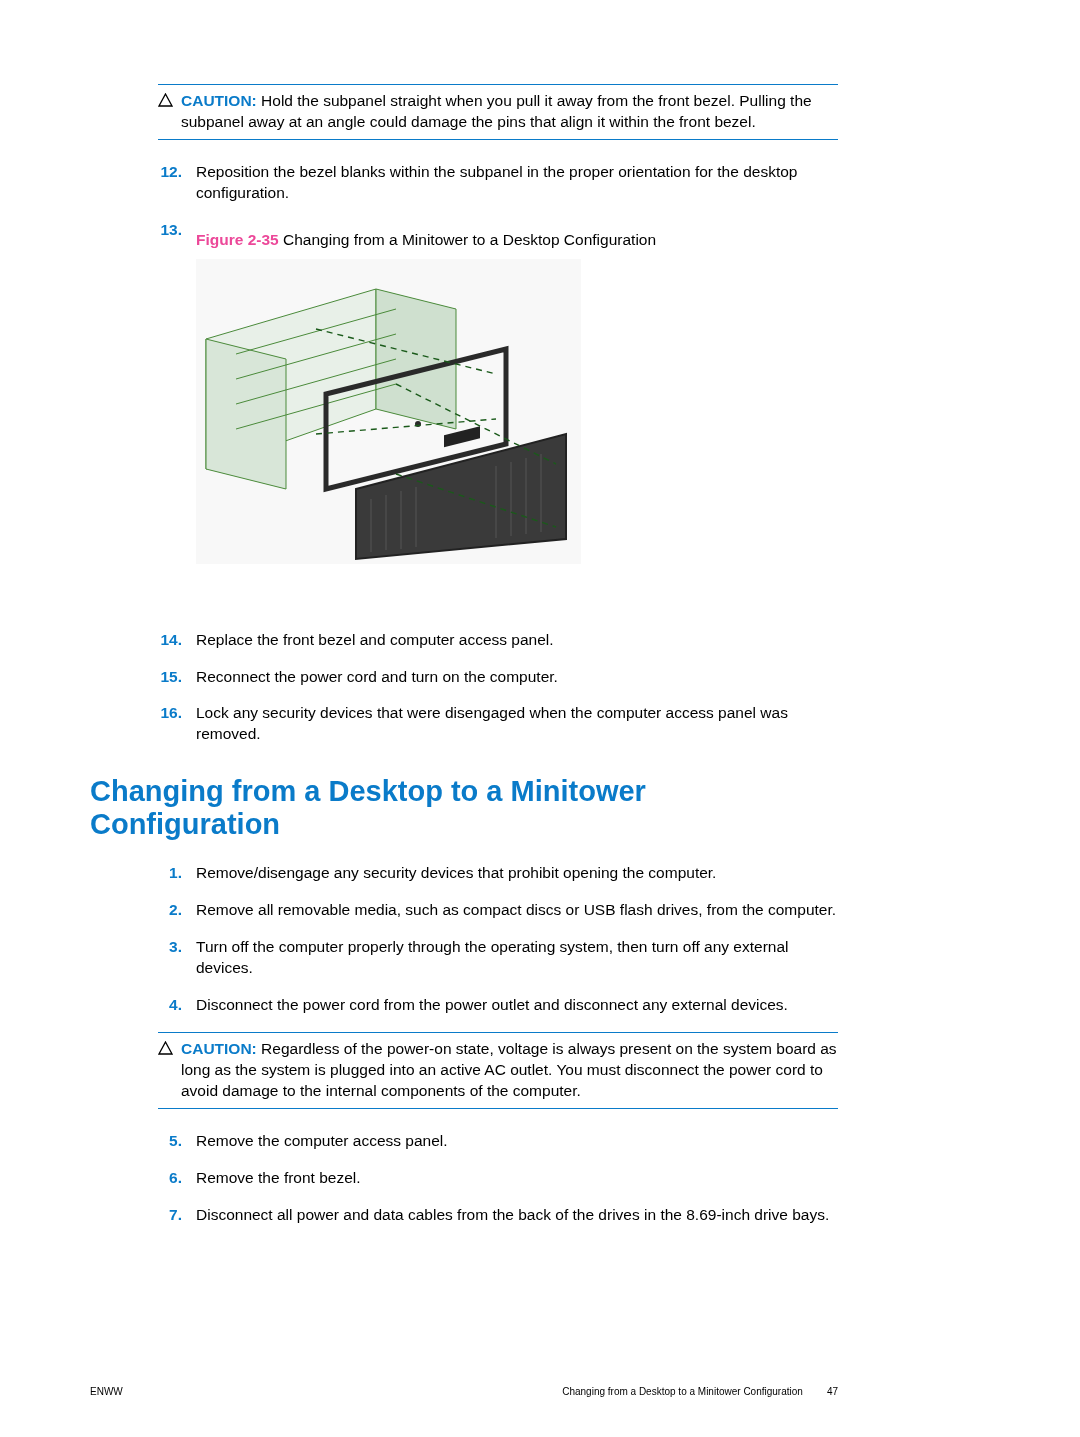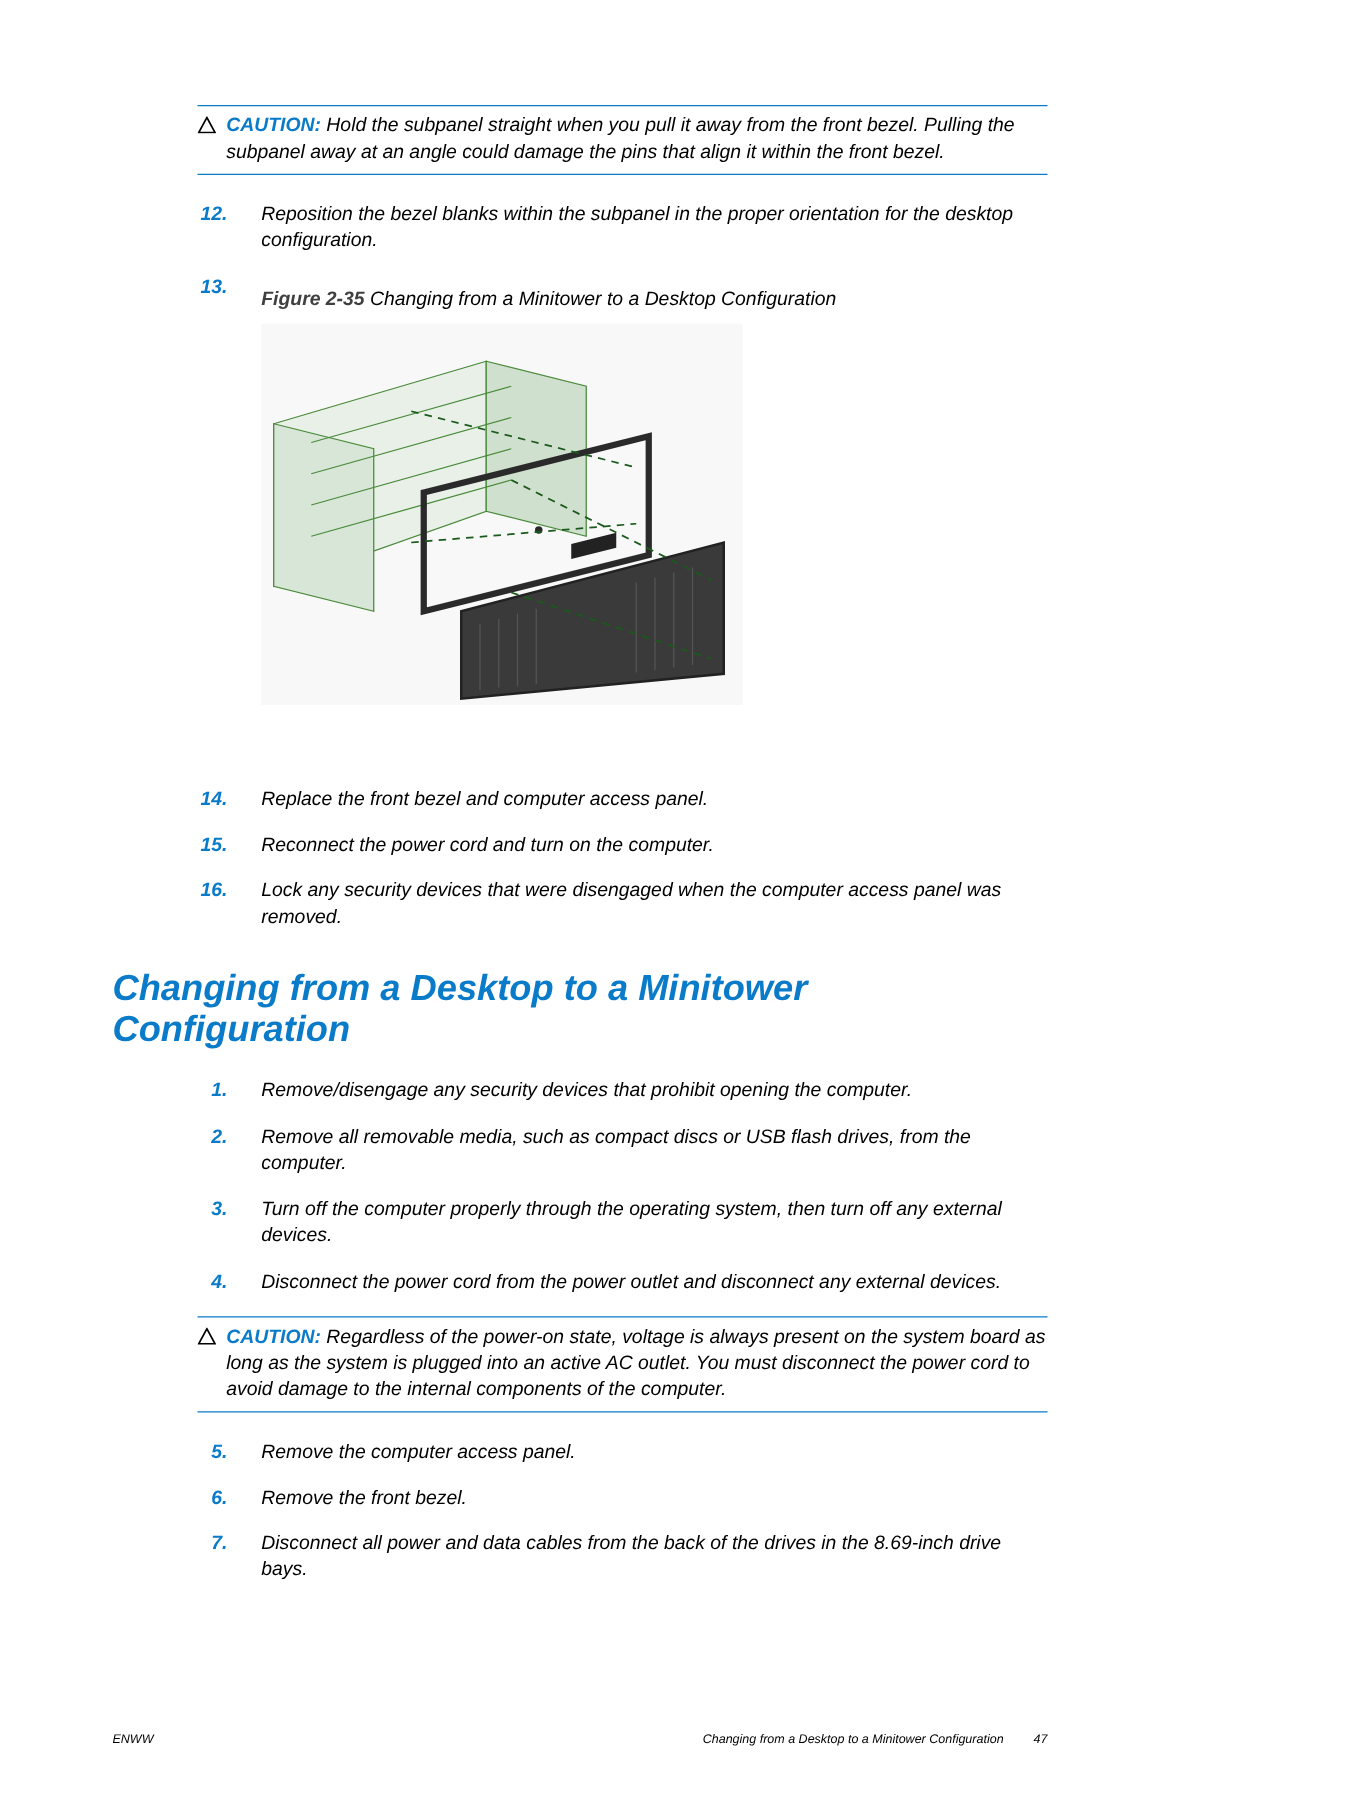--- a/index.html
+++ b/index.html
@@ -1,52 +1,52 @@
 <!DOCTYPE html>
 <html><head>
 <meta charset="utf-8">
 <style>
   * { box-sizing: border-box; margin: 0; padding: 0; }
   html, body { width: 1080px; background: #fff; font-family: Arial, Helvetica, sans-serif; color: #000; }
-  .page { width: 928px; min-height: 1437px; padding: 84px 90px 40px 90px; position: relative; font-style: italic; }
+  .page { width: 928px; min-height: 1437px; padding: 84px 90px 40px 90px; position: relative; }
   .content-inset { margin-left: 68px; }
   .caution-box {
     border-top: 1px solid #0a7bc9;
     border-bottom: 1px solid #0a7bc9;
     padding: 6px 0;
     margin-bottom: 22px;
     display: flex;
     align-items: flex-start;
     gap: 8px;
     font-size: 15.5px;
     line-height: 1.35;
   }
   .caution-icon {
     flex: 0 0 auto;
     margin-top: 2px;
   }
   .caution-icon svg { display: block; }
   .caution-label { color: #0a7bc9; font-weight: bold; }
   .ol-item {
     display: flex;
-    gap: 27px;
+    gap: 14px;
     margin-bottom: 16px;
     font-size: 15.5px;
     line-height: 1.35;
   }
   .ol-num {
     flex: 0 0 auto;
     min-width: 24px;
     color: #0a7bc9;
     font-weight: bold;
     text-align: right;
   }
   .ol-body { flex: 1 1 auto; }
   .figure-caption { font-size: 15.5px; margin: 10px 0 8px 0; }
-  .figure-caption .fig-label { color: #404040; font-weight: bold; }
+  .figure-caption .fig-label { color: #ec4899; font-weight: bold; }
   .figure-img {
     width: 385px;
     height: 305px;
     background: #f8f8f8;
     margin-bottom: 50px;
     position: relative;
     overflow: hidden;
   }
   h1.section-heading {
     color: #0a7bc9;

